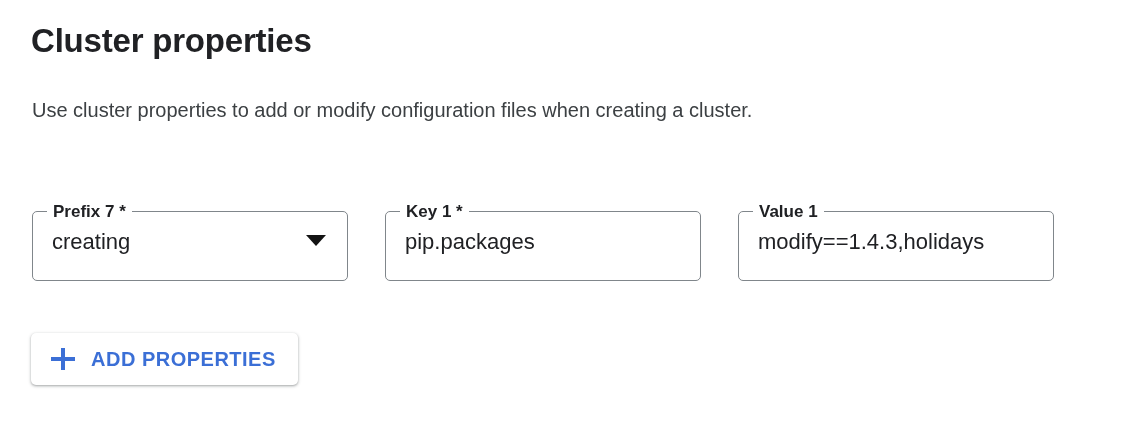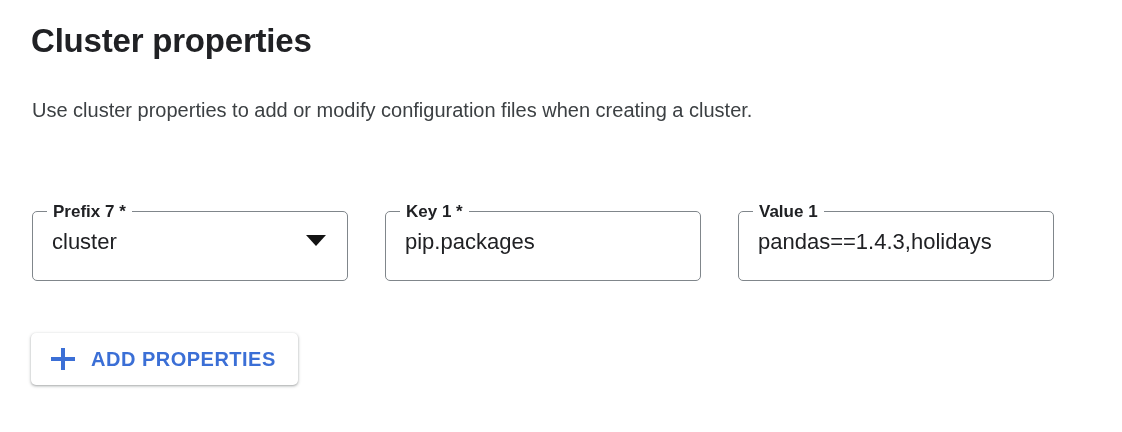--- a/index.html
+++ b/index.html
@@ -184,36 +184,36 @@
   <div class="page-title">Cluster properties</div>
 
   <div class="page-desc">Use cluster properties to add or modify configuration files when creating a cluster.</div>
 
   <div class="form-row">
 
     <div class="field">
       <fieldset class="field-outline">
         <legend>Prefix 7 *</legend>
       </fieldset>
-      <div class="field-value">cluster</div>
+      <div class="field-value">creating</div>
       <span class="caret-icon"></span>
     </div>
 
     <div class="field">
       <fieldset class="field-outline">
         <legend>Key 1 *</legend>
       </fieldset>
       <div class="field-value">pip.packages</div>
     </div>
 
     <div class="field">
       <fieldset class="field-outline">
         <legend>Value 1</legend>
       </fieldset>
-      <div class="field-value clipped">pandas==1.4.3,holidays</div>
+      <div class="field-value clipped">modify==1.4.3,holidays</div>
     </div>
 
   </div>
 
   <button class="add-button">
     <span class="plus-icon"></span>
     <span class="add-button-label">ADD PROPERTIES</span>
   </button>
 
 </div>

